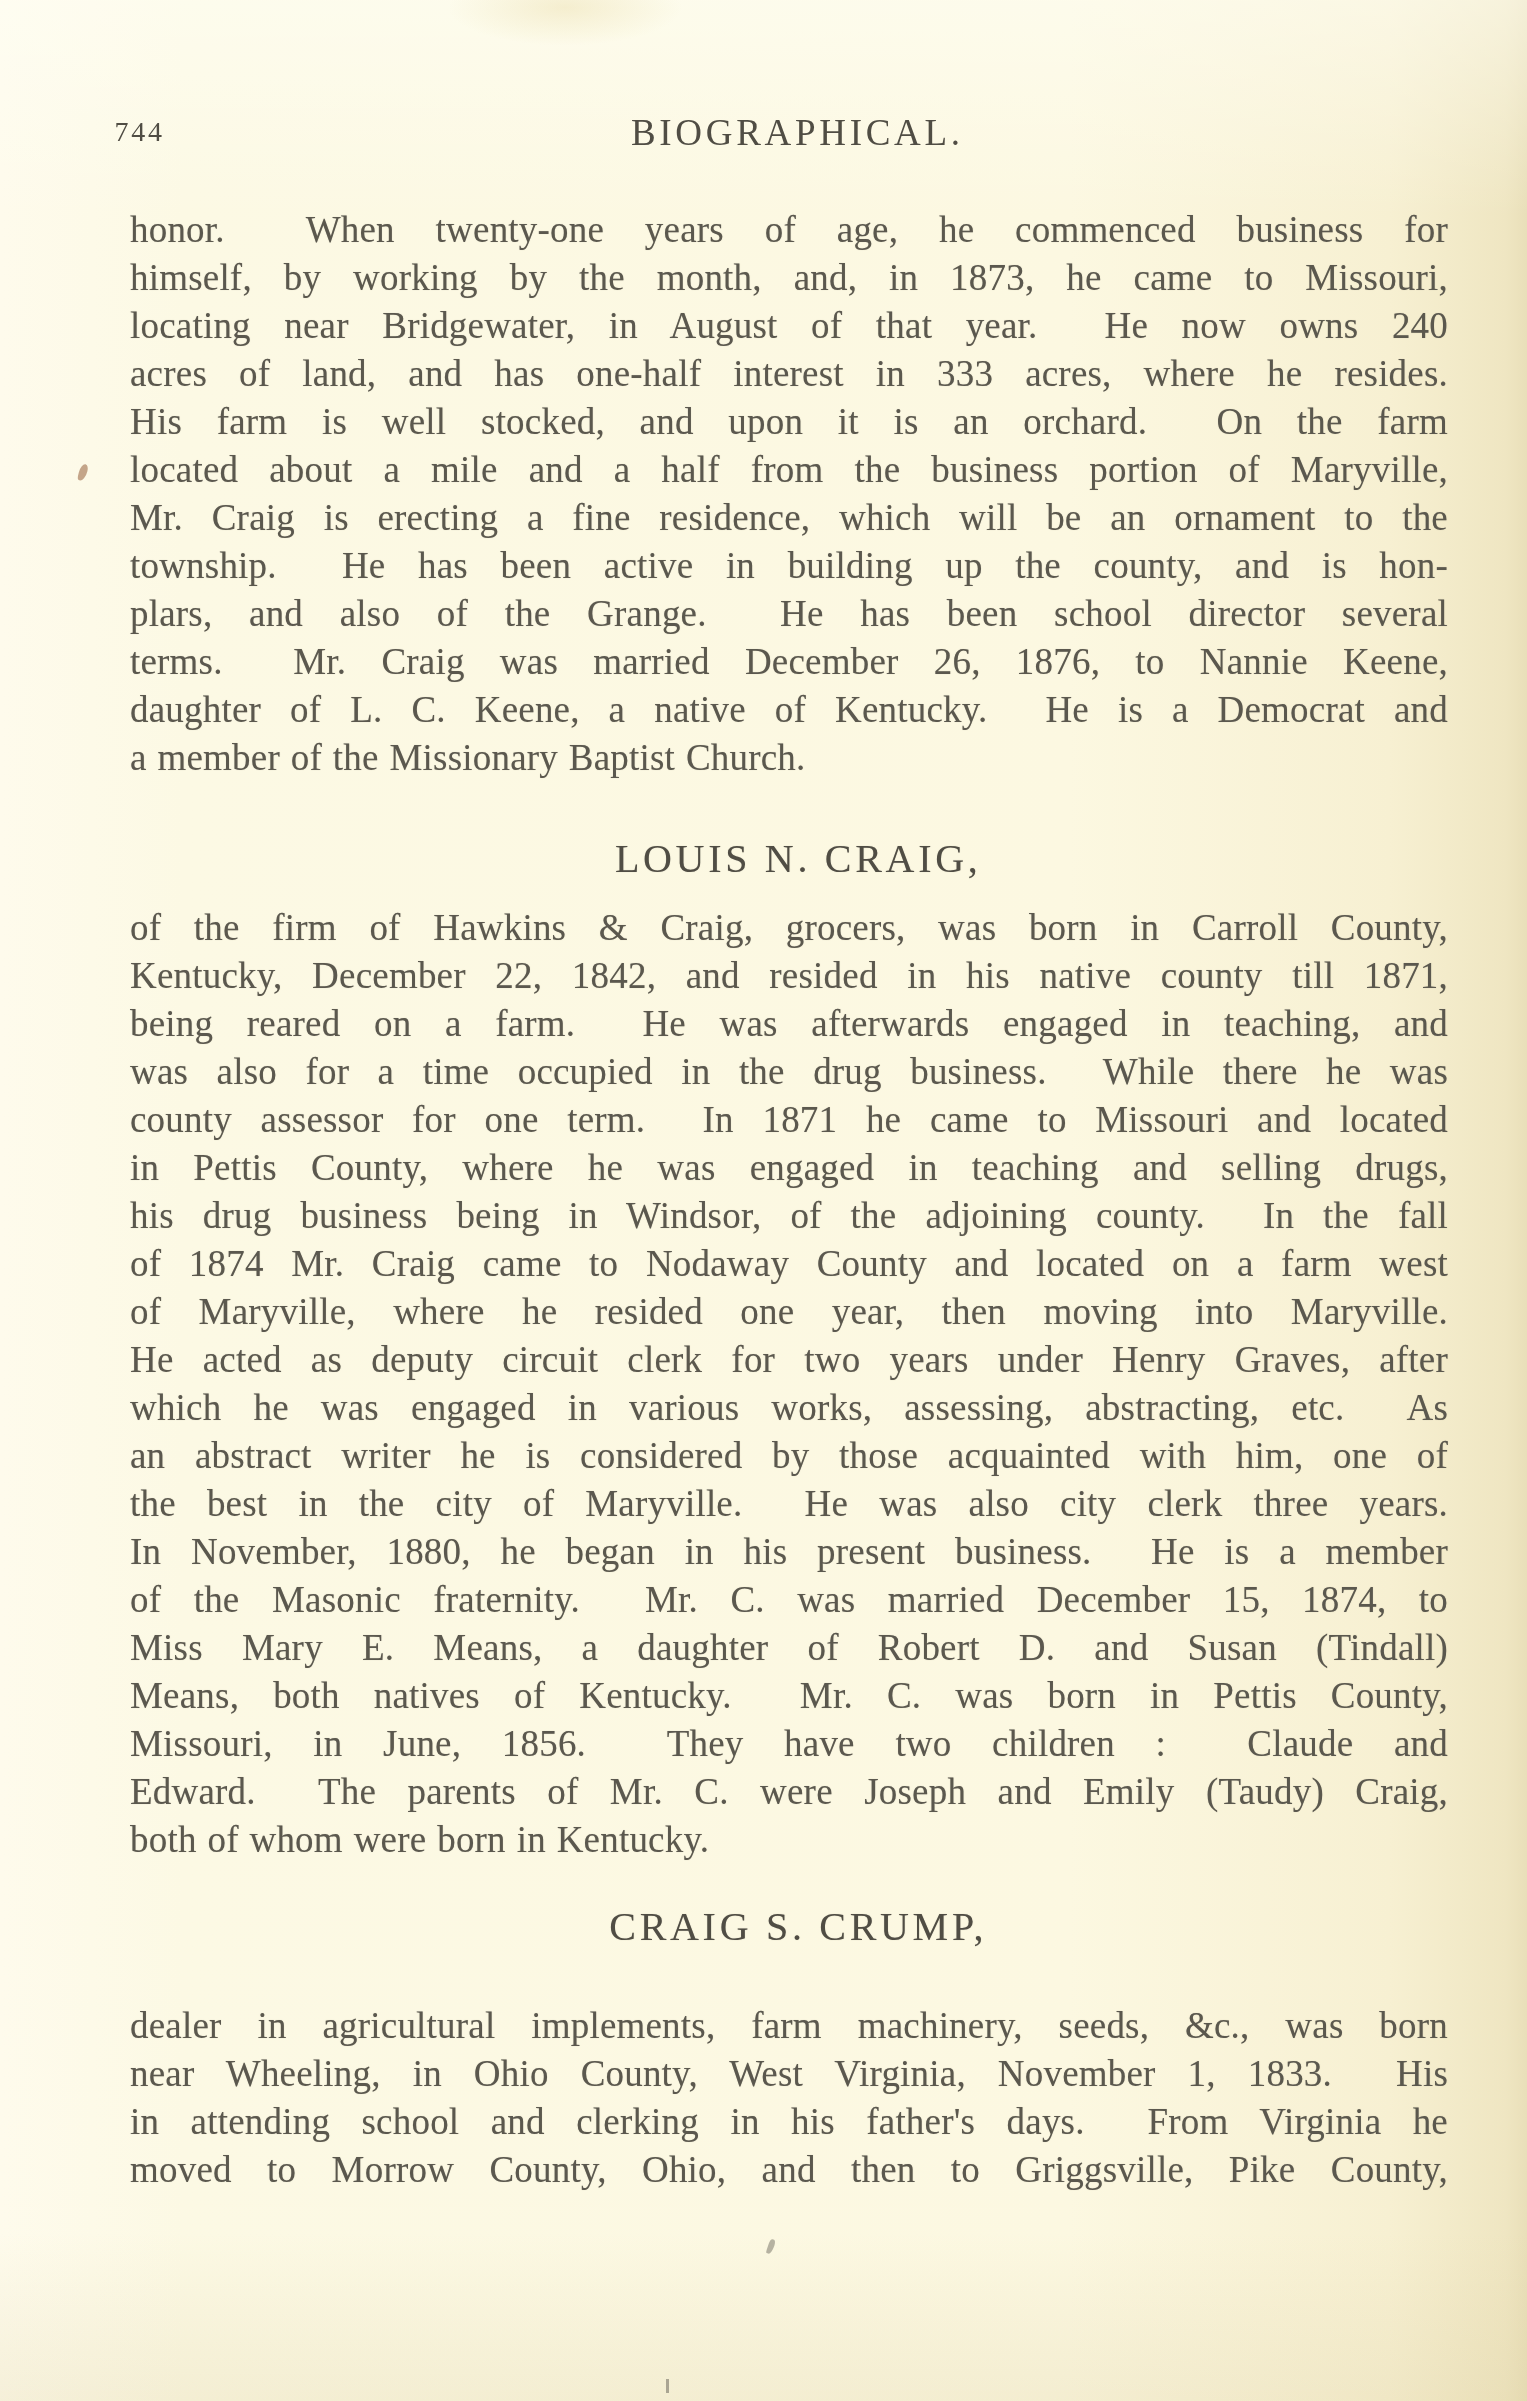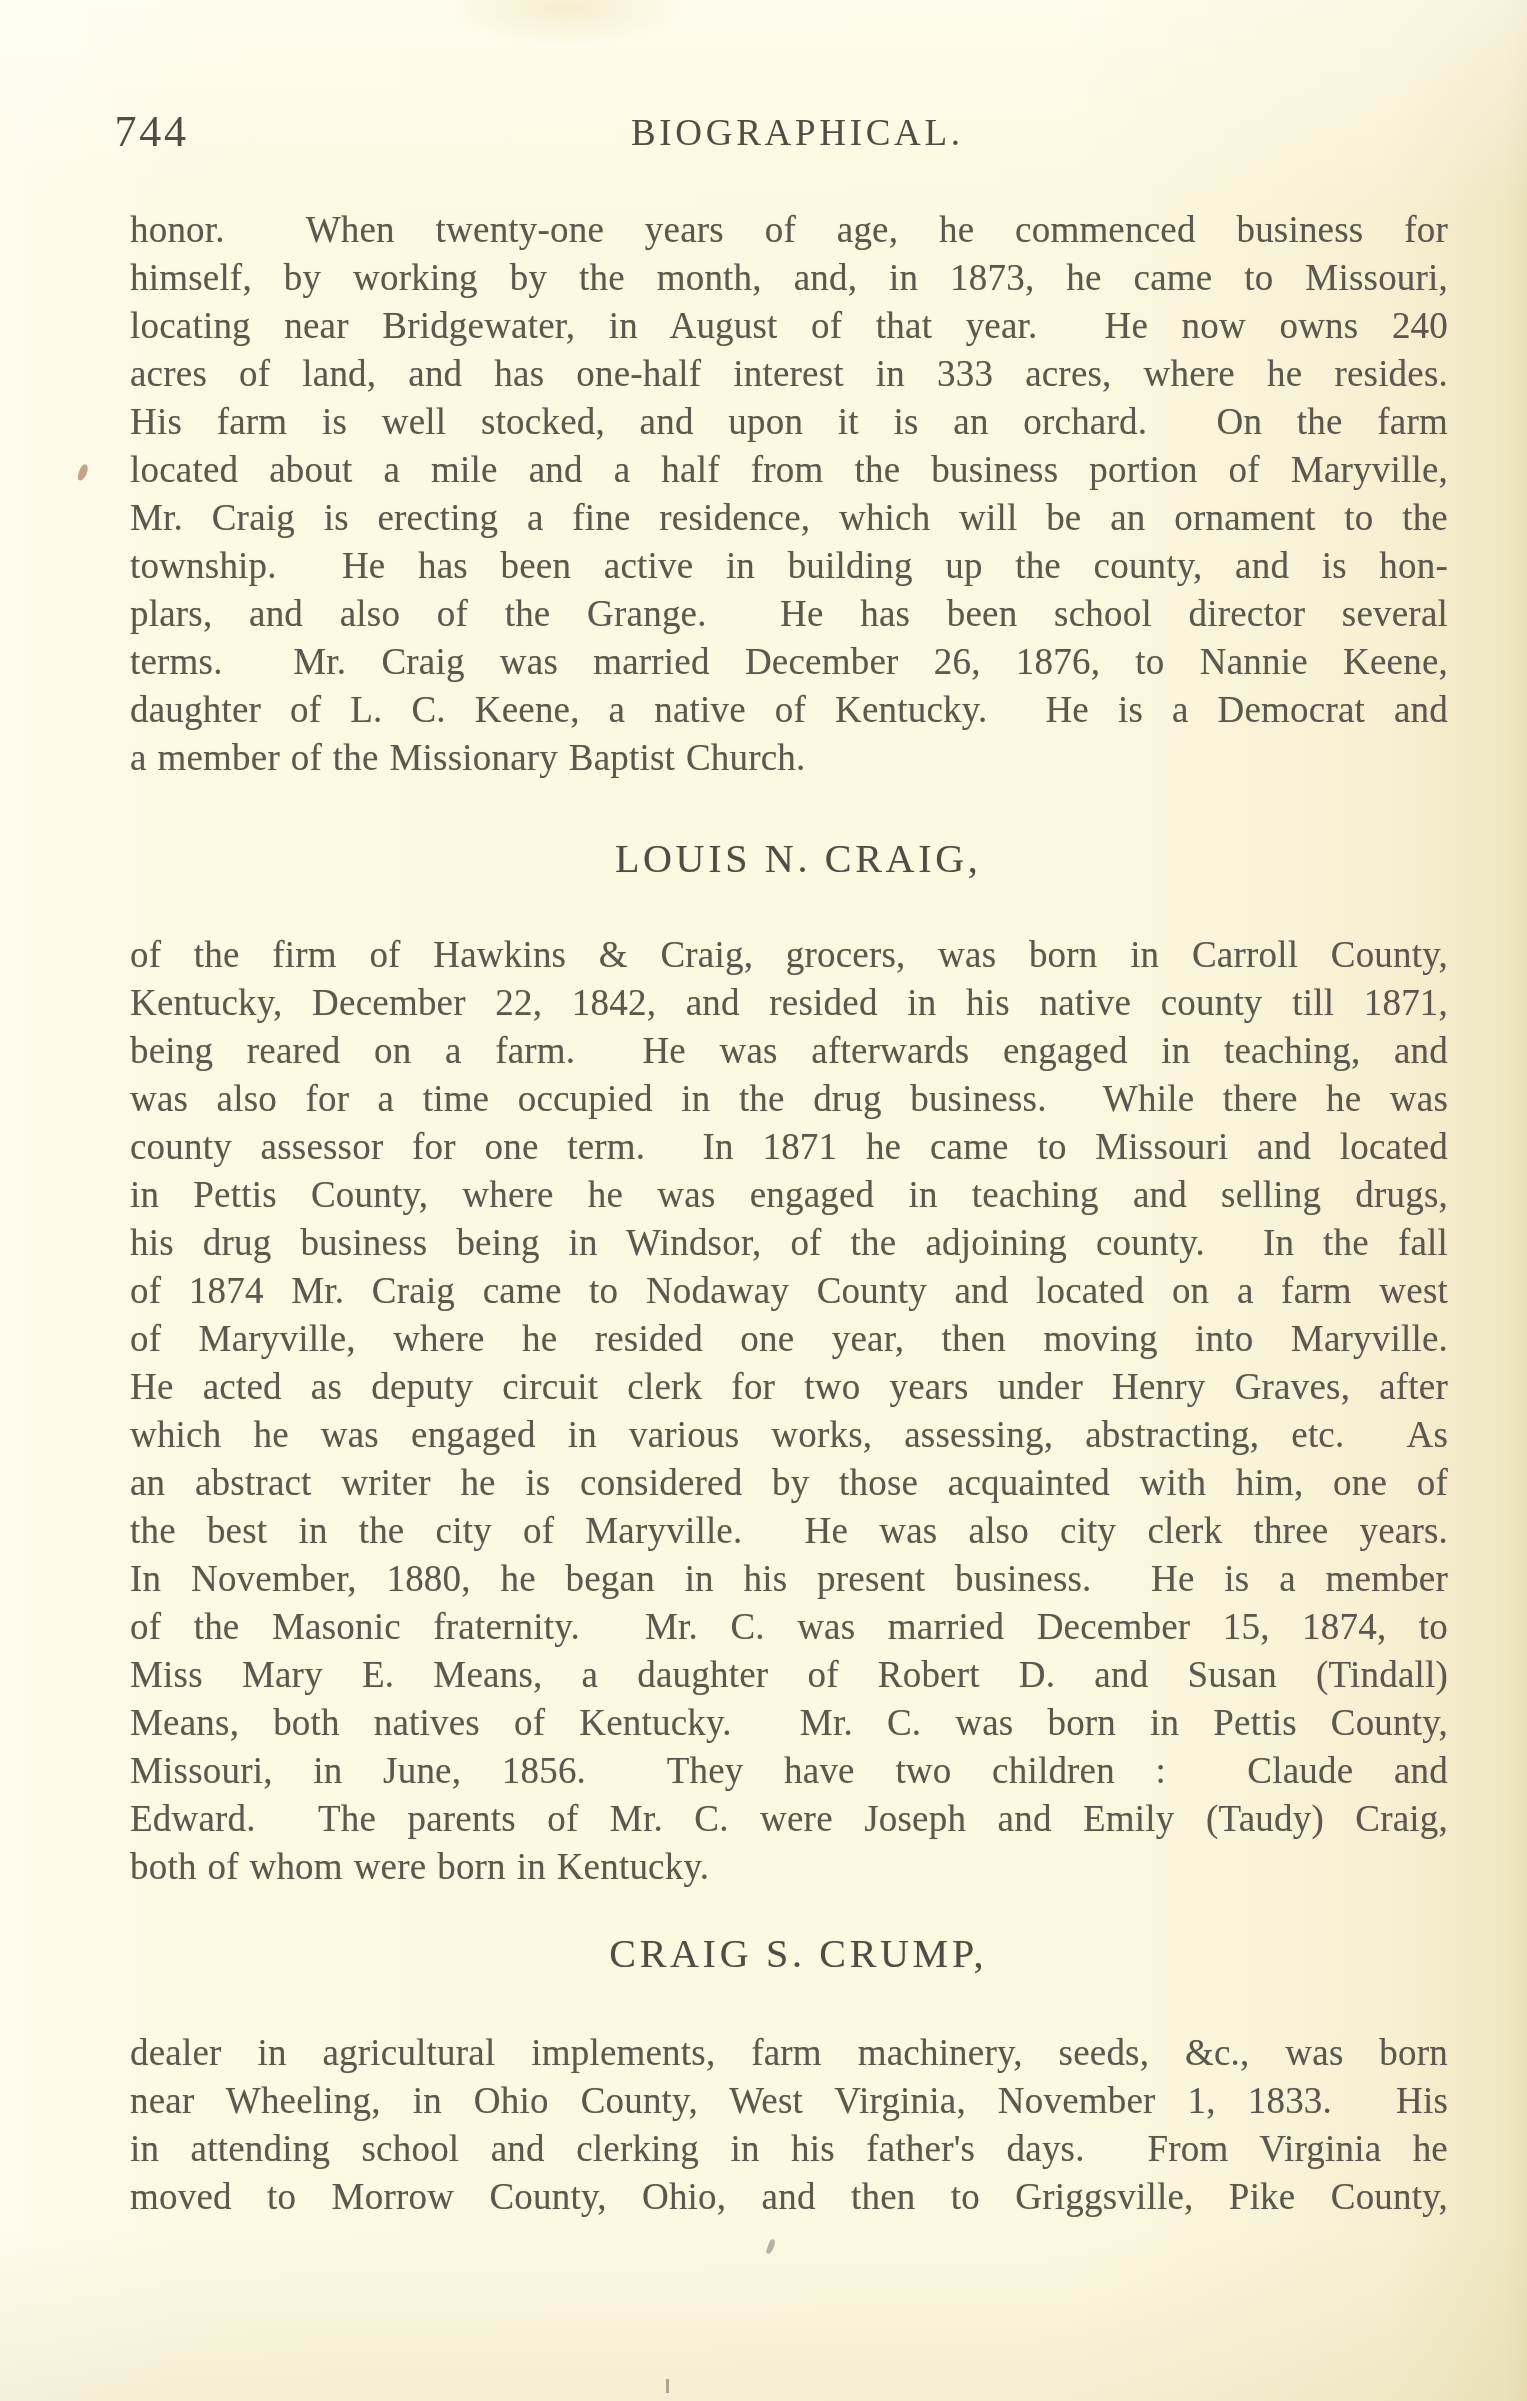--- a/index.html
+++ b/index.html
@@ -29,21 +29,21 @@
     width:1318px;
   }
   .running-header{
     position:relative;
     margin-top:111px;
     height:42px;
   }
   .page-number{
     position:absolute;
     left:-15.6px;top:0;
-    font-size:44px;
+    font-size:28px;
     line-height:42px;
     letter-spacing:2.8px;
     color:var(--ink-head);
   }
   .header-title{
     position:absolute;
     left:50%;top:1.8px;
     transform:translateX(calc(-50% + 8.3px));
     font-size:37px;
     line-height:40px;
@@ -76,21 +76,21 @@
     font-size:40px;
     line-height:46px;
     letter-spacing:3.7px;
     color:var(--ink-head);
     text-shadow:0 0 0.9px rgba(80,77,68,0.35);
     transform:translateX(9.2px);
   }
   
   .sec0{margin-top:53px;}
   .sec1{margin-top:54px;}
-  .sec2{margin-top:49px;}
+  .sec2{margin-top:22px;}
   .sec3{margin-top:40px;}
   .sec4{margin-top:52px;}
   
   .speck{
     position:absolute;
     pointer-events:none;
   }
   .speck-comma{
     left:79px;top:464px;
     width:8.3px;height:16.5px;

